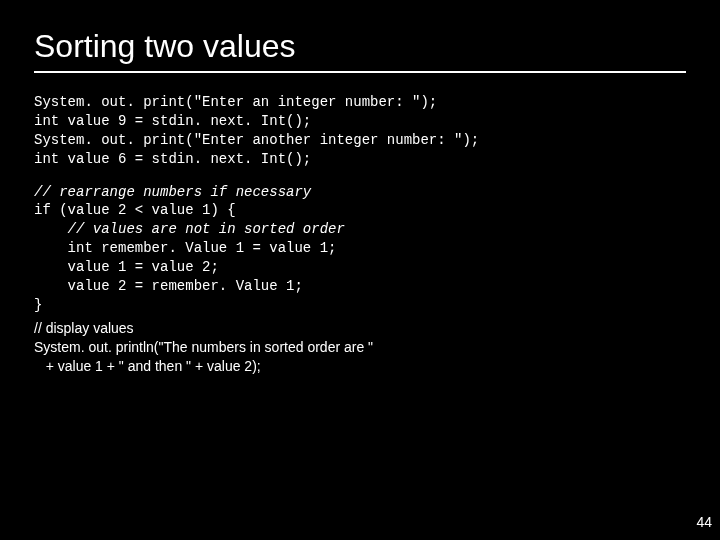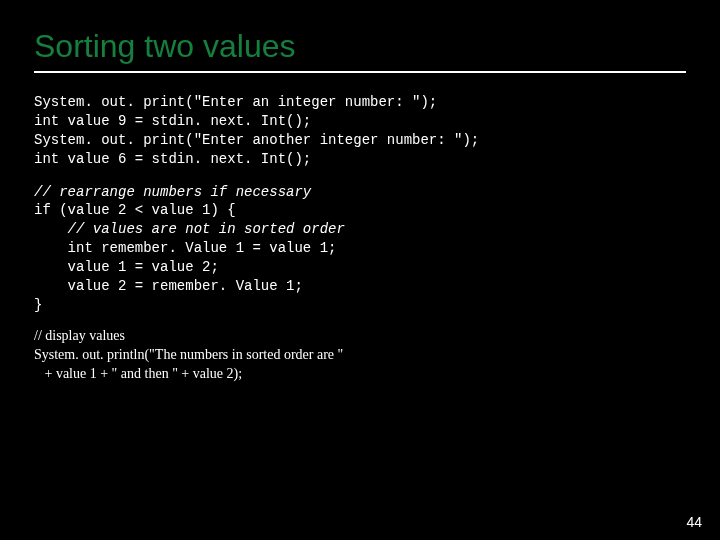--- a/index.html
+++ b/index.html
@@ -12,21 +12,21 @@
     overflow: hidden;
     position: relative;
   }
   .slide {
     padding: 28px 34px 0 34px;
   }
   .title {
     font-family: Tahoma, Arial, sans-serif;
     font-size: 32px;
     font-weight: 400;
-    color: #15803d;
+    color: #ffffff;
     padding-bottom: 6px;
     border-bottom: 2px solid #fff;
     margin-bottom: 20px;
   }
   .code-block {
     font-family: "Courier New", monospace;
     font-size: 14px;
     line-height: 1.35;
     color: #fff;
     white-space: pre;
@@ -48,31 +48,31 @@
     font-family: Arial, sans-serif;
     font-size: 20px;
     line-height: 1.25;
     color: #fff;
     padding-top: 2px;
   }
   .right p {
     margin-bottom: 20px;
   }
   .code-block2 {
-    font-family: Liberation Serif, serif;
+    font-family: Liberation Sans, sans-serif;
     font-size: 14px;
     line-height: 1.35;
     color: #fff;
     white-space: pre;
-    margin-top: 12px;
+    margin-top: 4px;
   }
   .page-num {
     position: absolute;
     bottom: 10px;
-    right: 18px;
+    right: 8px;
     font-size: 14px;
     color: #fff;
     font-family: Arial, sans-serif;
   }
 </style>
 </head>
 <body>
 
 <div class="slide">
   <h1 class="title">Sorting two values</h1>

